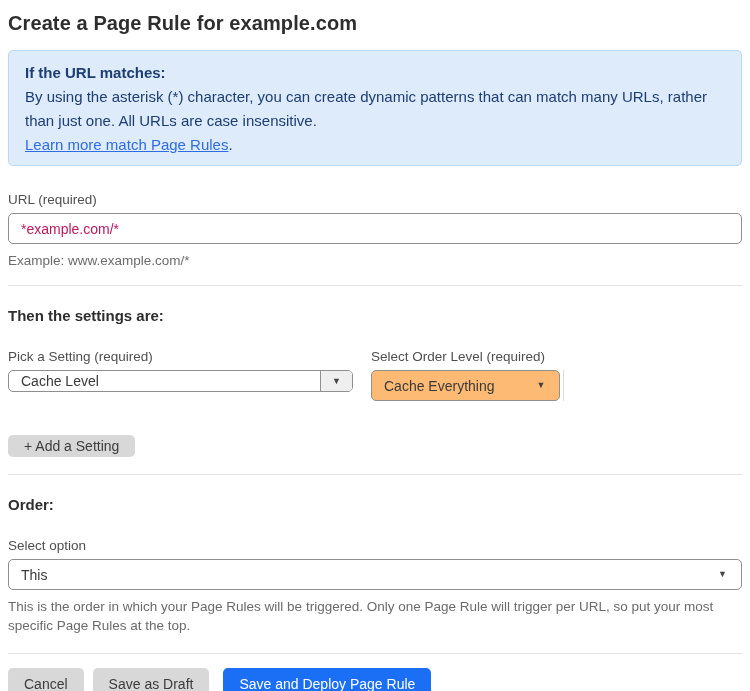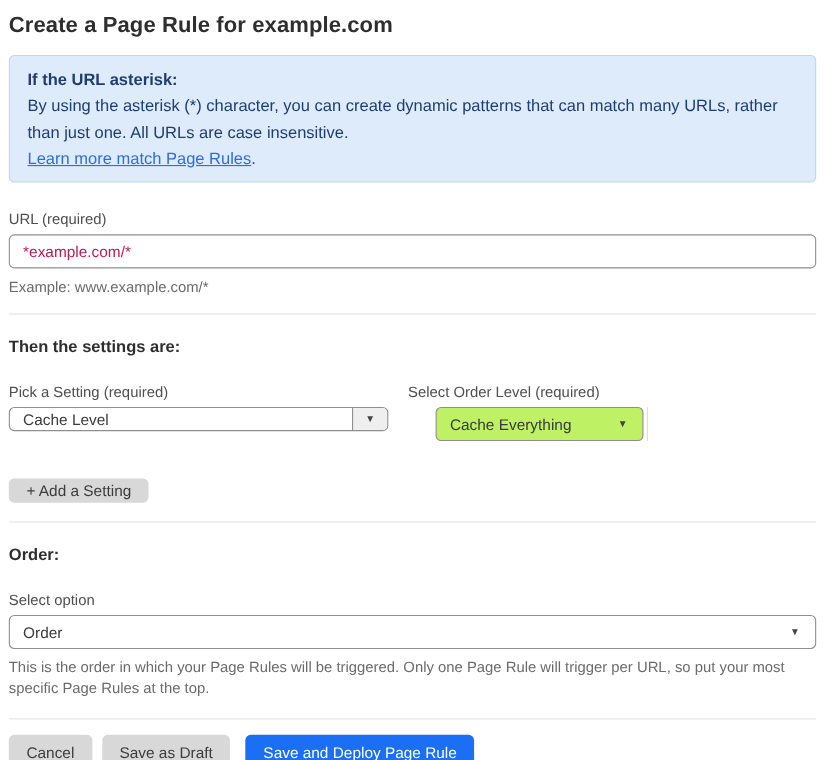--- a/index.html
+++ b/index.html
@@ -116,26 +116,25 @@
     font-size: 9px;
     color: #444;
     line-height: 1;
   }
   .dropdown-inline {
     display: inline-flex;
     align-items: center;
     height: 31px;
     border: 1px solid #8f8f8f;
     border-radius: 5px;
-    background: #bef264;
+    background: #fdba74;
     padding: 0 14px 0 12px;
     cursor: pointer;
     font-size: 14px;
     color: #3a3a3a;
-    margin-left: 25px;
   }
   .dropdown-inline .dd-value { padding-right: 42px; white-space: nowrap; }
   .trailing-sep {
     width: 1px;
     height: 31px;
     background: #dcdcdc;
     margin-left: 3px;
     align-self: flex-end;
   }
 
@@ -180,21 +179,21 @@
   .footer-buttons .btn-gray { height: 32px; }
 </style>
 </head>
 <body>
 
 <div class="page">
 
   <h1 class="page-title">Create a Page Rule for example.com</h1>
 
   <div class="info-box">
-    <div class="info-heading">If the URL asterisk:</div>
+    <div class="info-heading">If the URL matches:</div>
     <div class="info-body">By using the asterisk (*) character, you can create dynamic patterns that can match many URLs, rather than just one. All URLs are case insensitive.</div>
     <div>
       <a class="info-link">Learn more match Page Rules</a><span class="info-link-suffix">.</span>
     </div>
   </div>
 
   <div class="field-label">URL (required)</div>
   <input class="text-input" type="text" value="*example.com/*" style="">
   <div class="helper-text">Example: www.example.com/*</div>
 
@@ -227,21 +226,21 @@
   <div class="add-setting-wrap">
     <button class="btn btn-gray">+ Add a Setting</button>
   </div>
 
   <hr class="divider divider-2">
 
   <div class="section-heading">Order:</div>
 
   <div class="field-label">Select option</div>
   <div class="order-select">
-    <span>Order</span>
+    <span>This</span>
     <span class="arrow-glyph">▼</span>
   </div>
   <div class="helper-text">This is the order in which your Page Rules will be triggered. Only one Page Rule will trigger per URL, so put your most specific Page Rules at the top.</div>
 
   <hr class="divider divider-3">
 
   <div class="footer-buttons">
     <button class="btn btn-gray">Cancel</button>
     <button class="btn btn-gray">Save as Draft</button>
     <button class="btn btn-blue">Save and Deploy Page Rule</button>

